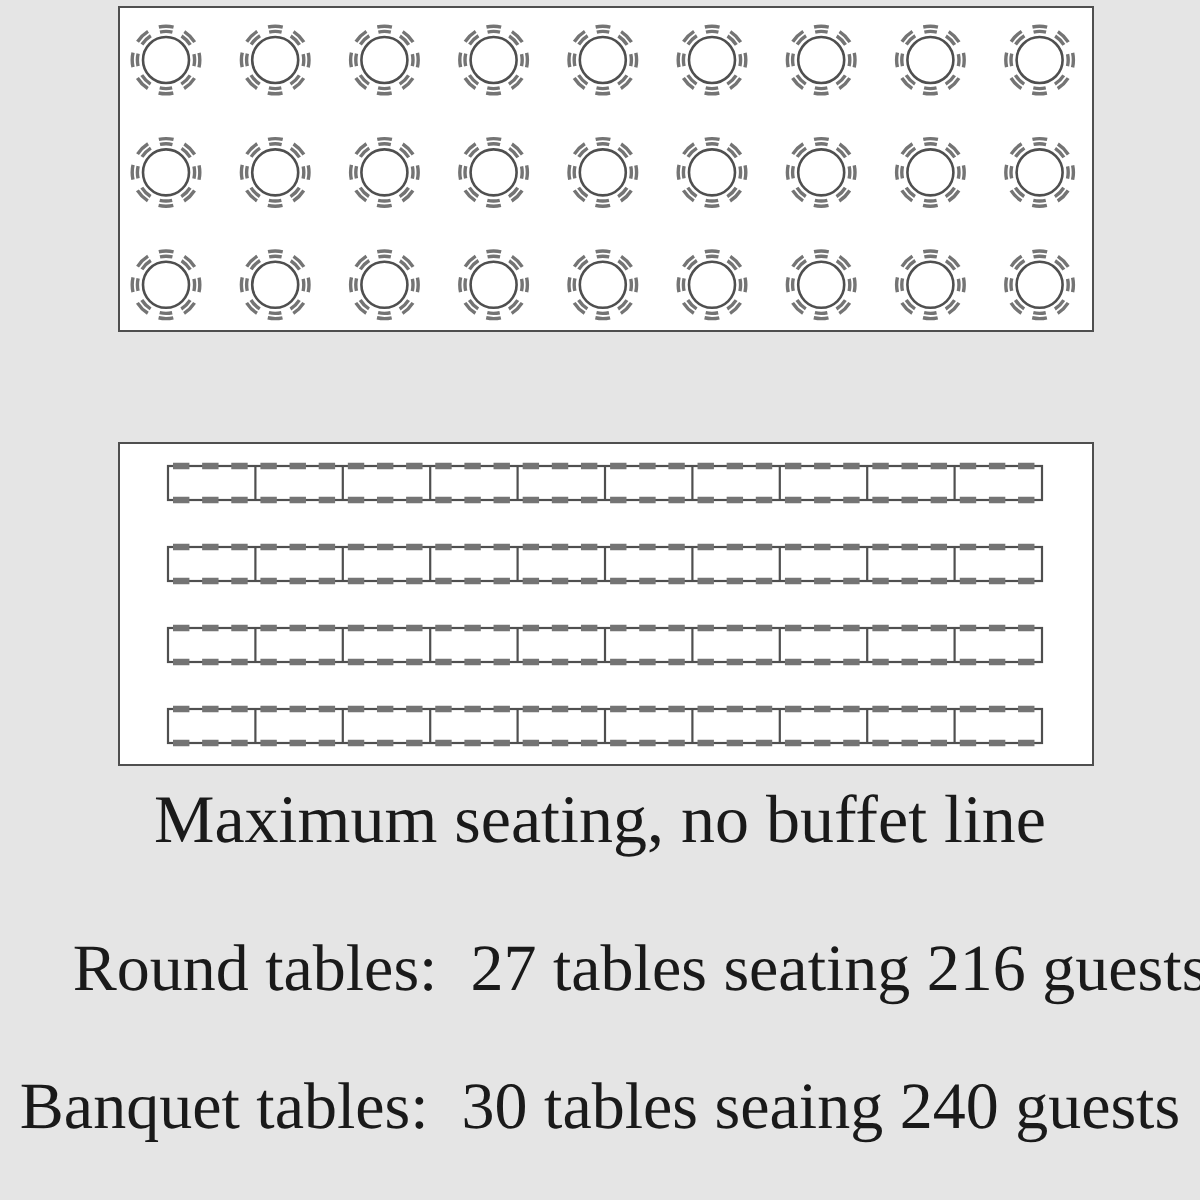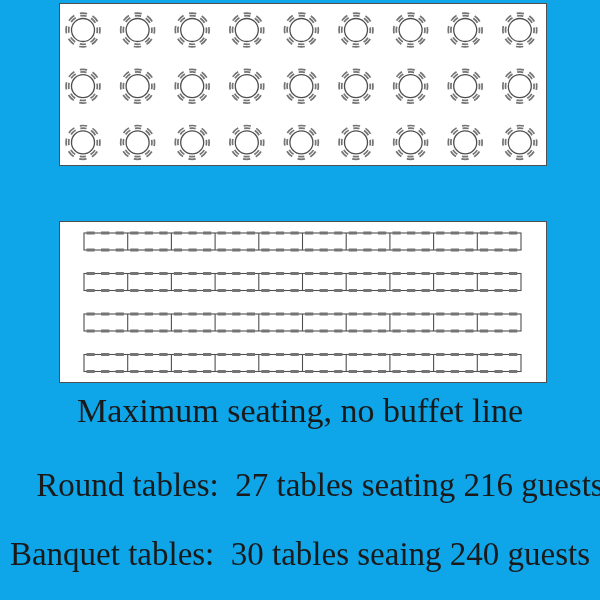--- a/index.html
+++ b/index.html
@@ -29,21 +29,21 @@
     color: #1a1a1a;
     line-height: 38px;
   }
   .caption-subtitle { top: 392px; font-size: 34px; }
   .caption-round    { top: 466px; font-size: 33px; }
   .caption-banquet  { top: 535px; font-size: 33px; }
 </style>
 </head>
 <body>
 
-<div class="canvas" style="background: #0ea5e9;">
+<div class="canvas" style="background: #e5e5e5;">
 
   <div class="room round-room" style="border-color: rgb(79, 79, 79);">
     <svg id="round-svg" width="486" height="161" viewBox="0 0 486 161">
         <g>
           <circle cx="23" cy="26" r="16.9" fill="none" stroke="#747474" stroke-width="1.7" stroke-dasharray="7.43 5.84" stroke-dashoffset="3.72"></circle>
           <circle cx="23" cy="26" r="14.3" fill="none" stroke="#747474" stroke-width="1.7" stroke-dasharray="6.29 4.94" stroke-dashoffset="3.14"></circle>
           <circle cx="23" cy="26" r="11.5" fill="#ffffff" stroke="#4f4f4f" stroke-width="1.3"></circle>
         </g>
         <g>
           <circle cx="77.6" cy="26" r="16.9" fill="none" stroke="#747474" stroke-width="1.7" stroke-dasharray="7.43 5.84" stroke-dashoffset="3.72"></circle>

